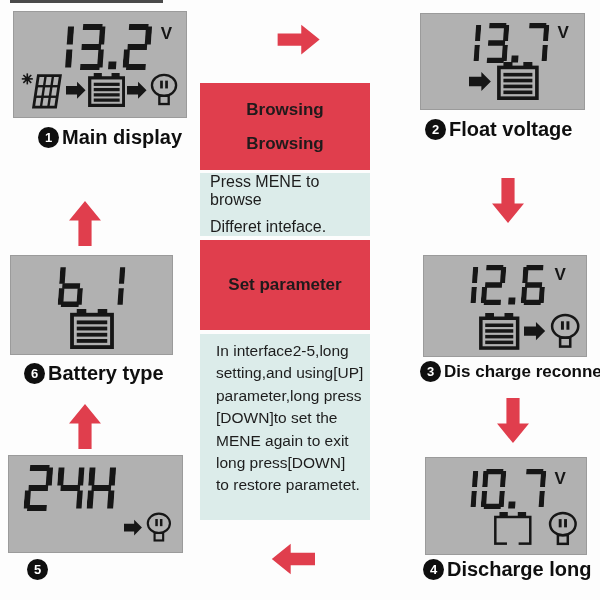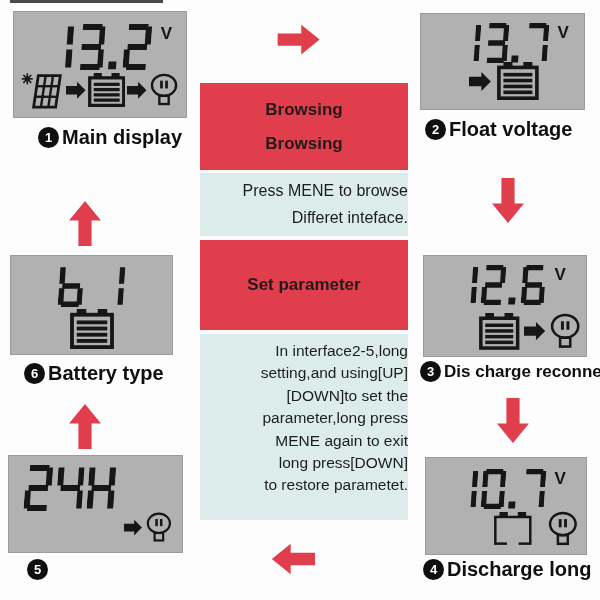--- a/index.html
+++ b/index.html
@@ -24,28 +24,28 @@
     position:absolute;display:flex;align-items:center;gap:3px;
     font-weight:bold;font-size:20px;white-space:nowrap;letter-spacing:0px;color:#0f0f0f;
   }
   .plabel.small{font-size:17px;}
   .numcircle{
     width:21px;height:21px;border-radius:50%;background:#0f0f0f;color:#fff;
     display:inline-flex;align-items:center;justify-content:center;
     font-size:13px;font-weight:bold;flex:0 0 auto;
   }
   .cbox{
-    position:absolute;left:200px;width:208px;box-sizing:border-box;
-    display:flex;flex-direction:column;text-align:right;
+    position:absolute;left:200px;width:170px;box-sizing:border-box;
+    display:flex;flex-direction:column;
   }
   .cbox.red{background:var(--red,#e03e4d);color:#201a1b;font-weight:bold;
     align-items:center;justify-content:center;font-size:17px;}
   .cbox.blue{background:var(--blue,#dcecea);color:#1d1d1d;font-weight:normal;}
   .cbox.blue.two{justify-content:center;padding-left:10px;font-size:16px;gap:9px;}
-  .cbox.blue.long{padding:6px 0 0 8px;font-size:15.5px;line-height:22.4px;}
+  .cbox.blue.long{padding:6px 0 0 16px;font-size:15.5px;line-height:22.4px;}
   .flowarrow{position:absolute;}
   .flowarrow svg{display:block;}
   .artifact{position:absolute;background:#4a4a4a;}
 </style>
 </head>
 <body>
 
 <div class="canvas">
 
   <div class="artifact" style="left:10px;top:0;width:153px;height:3px;"></div>
@@ -394,22 +394,22 @@
     <div>Differet inteface.</div>
   </div>
 
   <div class="cbox red" style="top:240px;height:90px;">
     <div>Set parameter</div>
   </div>
 
   <div class="cbox blue long" style="top:334px;height:186px;">
     <div>In interface2-5,long</div>
     <div>setting,and using[UP]</div>
+    <div>parameter,long press</div>
     <div>[DOWN]to set the</div>
-    <div>parameter,long press</div>
     <div>MENE again to exit</div>
     <div>long press[DOWN]</div>
     <div>to restore parametet.</div>
   </div>
 
   <div class="flowarrow" style="left:277px;top:22px;">
     <svg width="45" height="35" viewBox="0 0 50 40">
         <polygon class="redfill" points="0,13 27,13 27,3 48,20 27,37 27,27 0,27" fill="#e03e4d"></polygon>
       </svg>
   </div>

